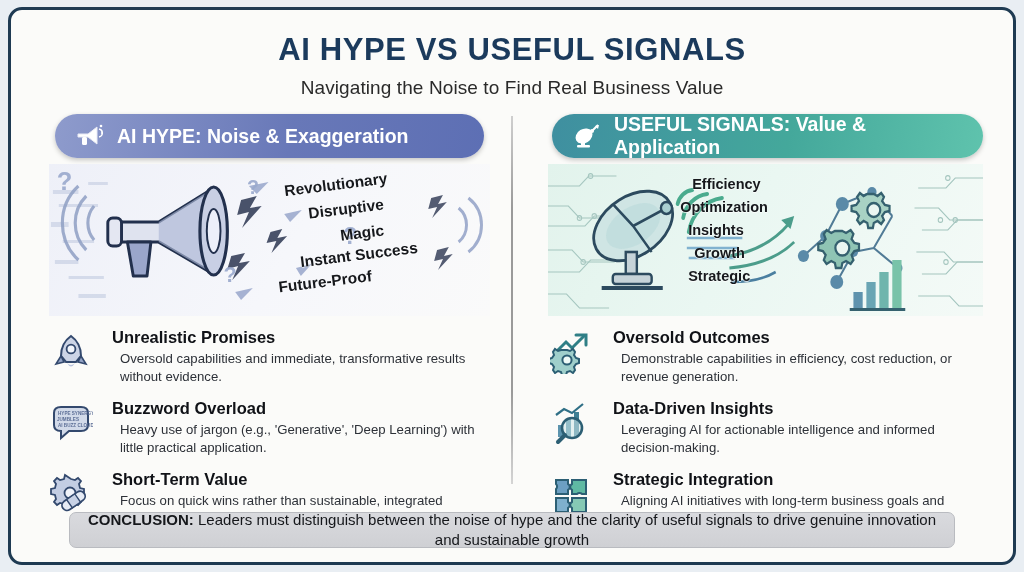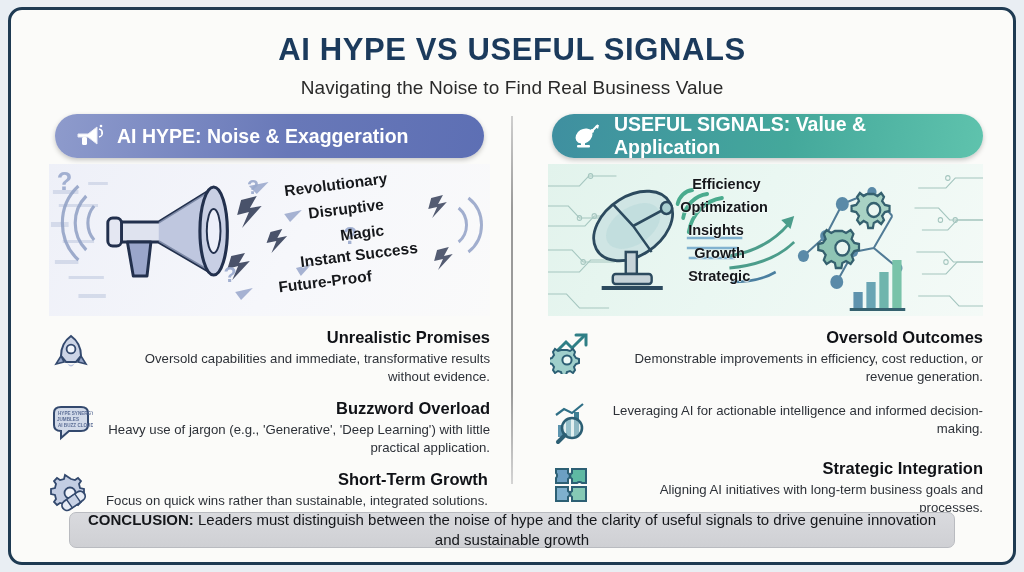--- a/index.html
+++ b/index.html
@@ -89,24 +89,24 @@
   .words.signal div{ font-size:14.5px; margin-bottom:7px; }
   .words.signal div:nth-child(1){ margin-left:18px; }
   .words.signal div:nth-child(2){ margin-left:6px; }
   .words.signal div:nth-child(3){ margin-left:14px; }
   .words.signal div:nth-child(4){ margin-left:20px; }
   .words.signal div:nth-child(5){ margin-left:14px; }
 
   
   .bullets{ margin-top:12px; }
   .bullets.right-b{ margin-left:8px; }
-  .bullet{ display:flex; gap:13px; margin-bottom:14px; align-items:flex-start;text-align:right; }
+  .bullet{ display:flex; gap:19px; margin-bottom:14px; align-items:flex-start; }
   .bullet .bic{ flex:0 0 44px; height:44px; margin-top:2px; }
   .b-head{ font-size:16.5px; font-weight:bold; color:#101217; line-height:1.15; }
-  .b-body{ font-size:13.2px; color:#2d3138; line-height:1.33; margin-top:3px; }
+  .b-body{ font-size:13.2px; color:#2d3138; line-height:1.33; margin-top:3px;margin-left:8px; }
 
   
   .conclusion{
     position:absolute; left:58px; right:58px; bottom:14px; height:36px;
     background:linear-gradient(180deg,#d9dade,#cfd0d4);
     border:1px solid #b9bbc0; border-radius:7px;
     display:flex; align-items:center; justify-content:center;
     text-align:center; padding:0 16px;
   }
   .conclusion p{ font-size:15px; color:#15171b; line-height:1.35; }
@@ -230,21 +230,21 @@
         <div class="bullet">
           <svg class="bic" viewBox="0 0 44 44">
             <path d="M22 7 l4 1 l3 -2 l3 3 l-2 3 l1 4 l4 1 v5 l-4 1 l-1 4 l2 3 l-3 3 l-3 -2 l-4 1 l-1 4 h-5 l-1 -4 l-4 -1 l-3 2 l-3 -3 l2 -3 l-1 -4 l-4 -1 v-5 l4 -1 l1 -4 l-2 -3 l3 -3 l3 2 l4 -1 l1 -4 Z" fill="#c3cde3" stroke="#33496e" stroke-width="1.8"></path>
             <circle cx="21" cy="21" r="5.5" fill="#f0f3fa" stroke="#33496e" stroke-width="1.8"></circle>
             <g transform="rotate(-35 24 28)">
               <rect x="11" y="24" width="26" height="10" rx="5" fill="#e6ebf5" stroke="#33496e" stroke-width="1.8"></rect>
               <rect x="19" y="24" width="10" height="10" fill="#c8d2e6" stroke="#33496e" stroke-width="1.4"></rect>
             </g>
           </svg>
           <div>
-            <div class="b-head">Short-Term Growth</div>
+            <div class="b-head">Short-Term Value</div>
             <div class="b-body">Focus on quick wins rather than sustainable, integrated solutions.</div>
           </div>
         </div>
 
       </div>
     </div>
 
     <div class="col right">
 
       <div class="pill pill-right">
@@ -355,34 +355,35 @@
           <svg class="bic" viewBox="0 0 44 44">
             <path d="M6 22 L16 12 L22 18 L34 6" stroke="#2f7f86" stroke-width="3" fill="none" stroke-linecap="round"></path>
             <path d="M26 5 h10 v10" stroke="#2f7f86" stroke-width="3" fill="none" stroke-linecap="round"></path>
             <g fill="#9fcfcb" stroke="#2c5f74" stroke-width="2">
               <path d="M17 30 m0 -10 l3 1 l3 -2 l2 3 l-1 3 l2 3 l3 1 v4 l-3 1 l-2 3 l1 3 l-2 3 l-3 -2 l-3 1 l-1 3 h-4 l-1 -3 l-3 -1 l-3 2 l-2 -3 l1 -3 l-2 -3 l-3 -1 v-4 l3 -1 l2 -3 l-1 -3 l2 -3 l3 2 l3 -1 Z"></path>
               <circle cx="17" cy="30" r="4.6" fill="#effaf7"></circle>
             </g>
           </svg>
           <div>
             <div class="b-head">Oversold Outcomes</div>
-            <div class="b-body">Demonstrable improvements in efficiency, cost reduction, or revenue generation.</div>
+            <div class="b-body">Demonstrable capabilities in efficiency, cost reduction, or revenue generation.</div>
           </div>
         </div>
 
         <div class="bullet">
           <svg class="bic" viewBox="0 0 44 44">
             <rect x="8" y="24" width="5" height="12" fill="#5b93ad"></rect>
             <rect x="16" y="18" width="5" height="18" fill="#4e8fa4"></rect>
             <rect x="24" y="11" width="5" height="25" fill="#3f7f94"></rect>
             <path d="M6 14 L14 8 L22 12 L33 3" stroke="#2f6f86" stroke-width="2.2" fill="none"></path>
             <circle cx="22" cy="27" r="10" fill="#cfe8ea" fill-opacity=".55" stroke="#2c5f74" stroke-width="2.6"></circle>
             <path d="M15 34 L8 41" stroke="#2c5f74" stroke-width="4" stroke-linecap="round"></path>
           </svg>
           <div>
+            <div class="b-head">Data-Driven Insights</div>
             <div class="b-body">Leveraging AI for actionable intelligence and informed decision-making.</div>
           </div>
         </div>
 
         <div class="bullet">
           <svg class="bic" viewBox="0 0 44 44">
             <path d="M6 8 h12 v4 a3.4 3.4 0 0 1 0 6 v4 h-12 v-5 a3.4 3.4 0 0 0 0 -5 Z" fill="#6c9fc2" stroke="#2c5f74" stroke-width="2"></path>
             <path d="M22 8 h14 v14 h-4 a3.4 3.4 0 0 0 -5 0 h-5 v-4 a3.4 3.4 0 0 1 0 -6 Z" fill="#5fb9a3" stroke="#2c5f74" stroke-width="2"></path>
             <path d="M6 26 h12 v4 a3.4 3.4 0 0 1 0 6 v4 h-12 Z" fill="#7fb0cd" stroke="#2c5f74" stroke-width="2"></path>
             <path d="M22 26 h14 v14 h-14 v-4 a3.4 3.4 0 0 1 0 -6 Z" fill="#86c9b5" stroke="#2c5f74" stroke-width="2"></path>

